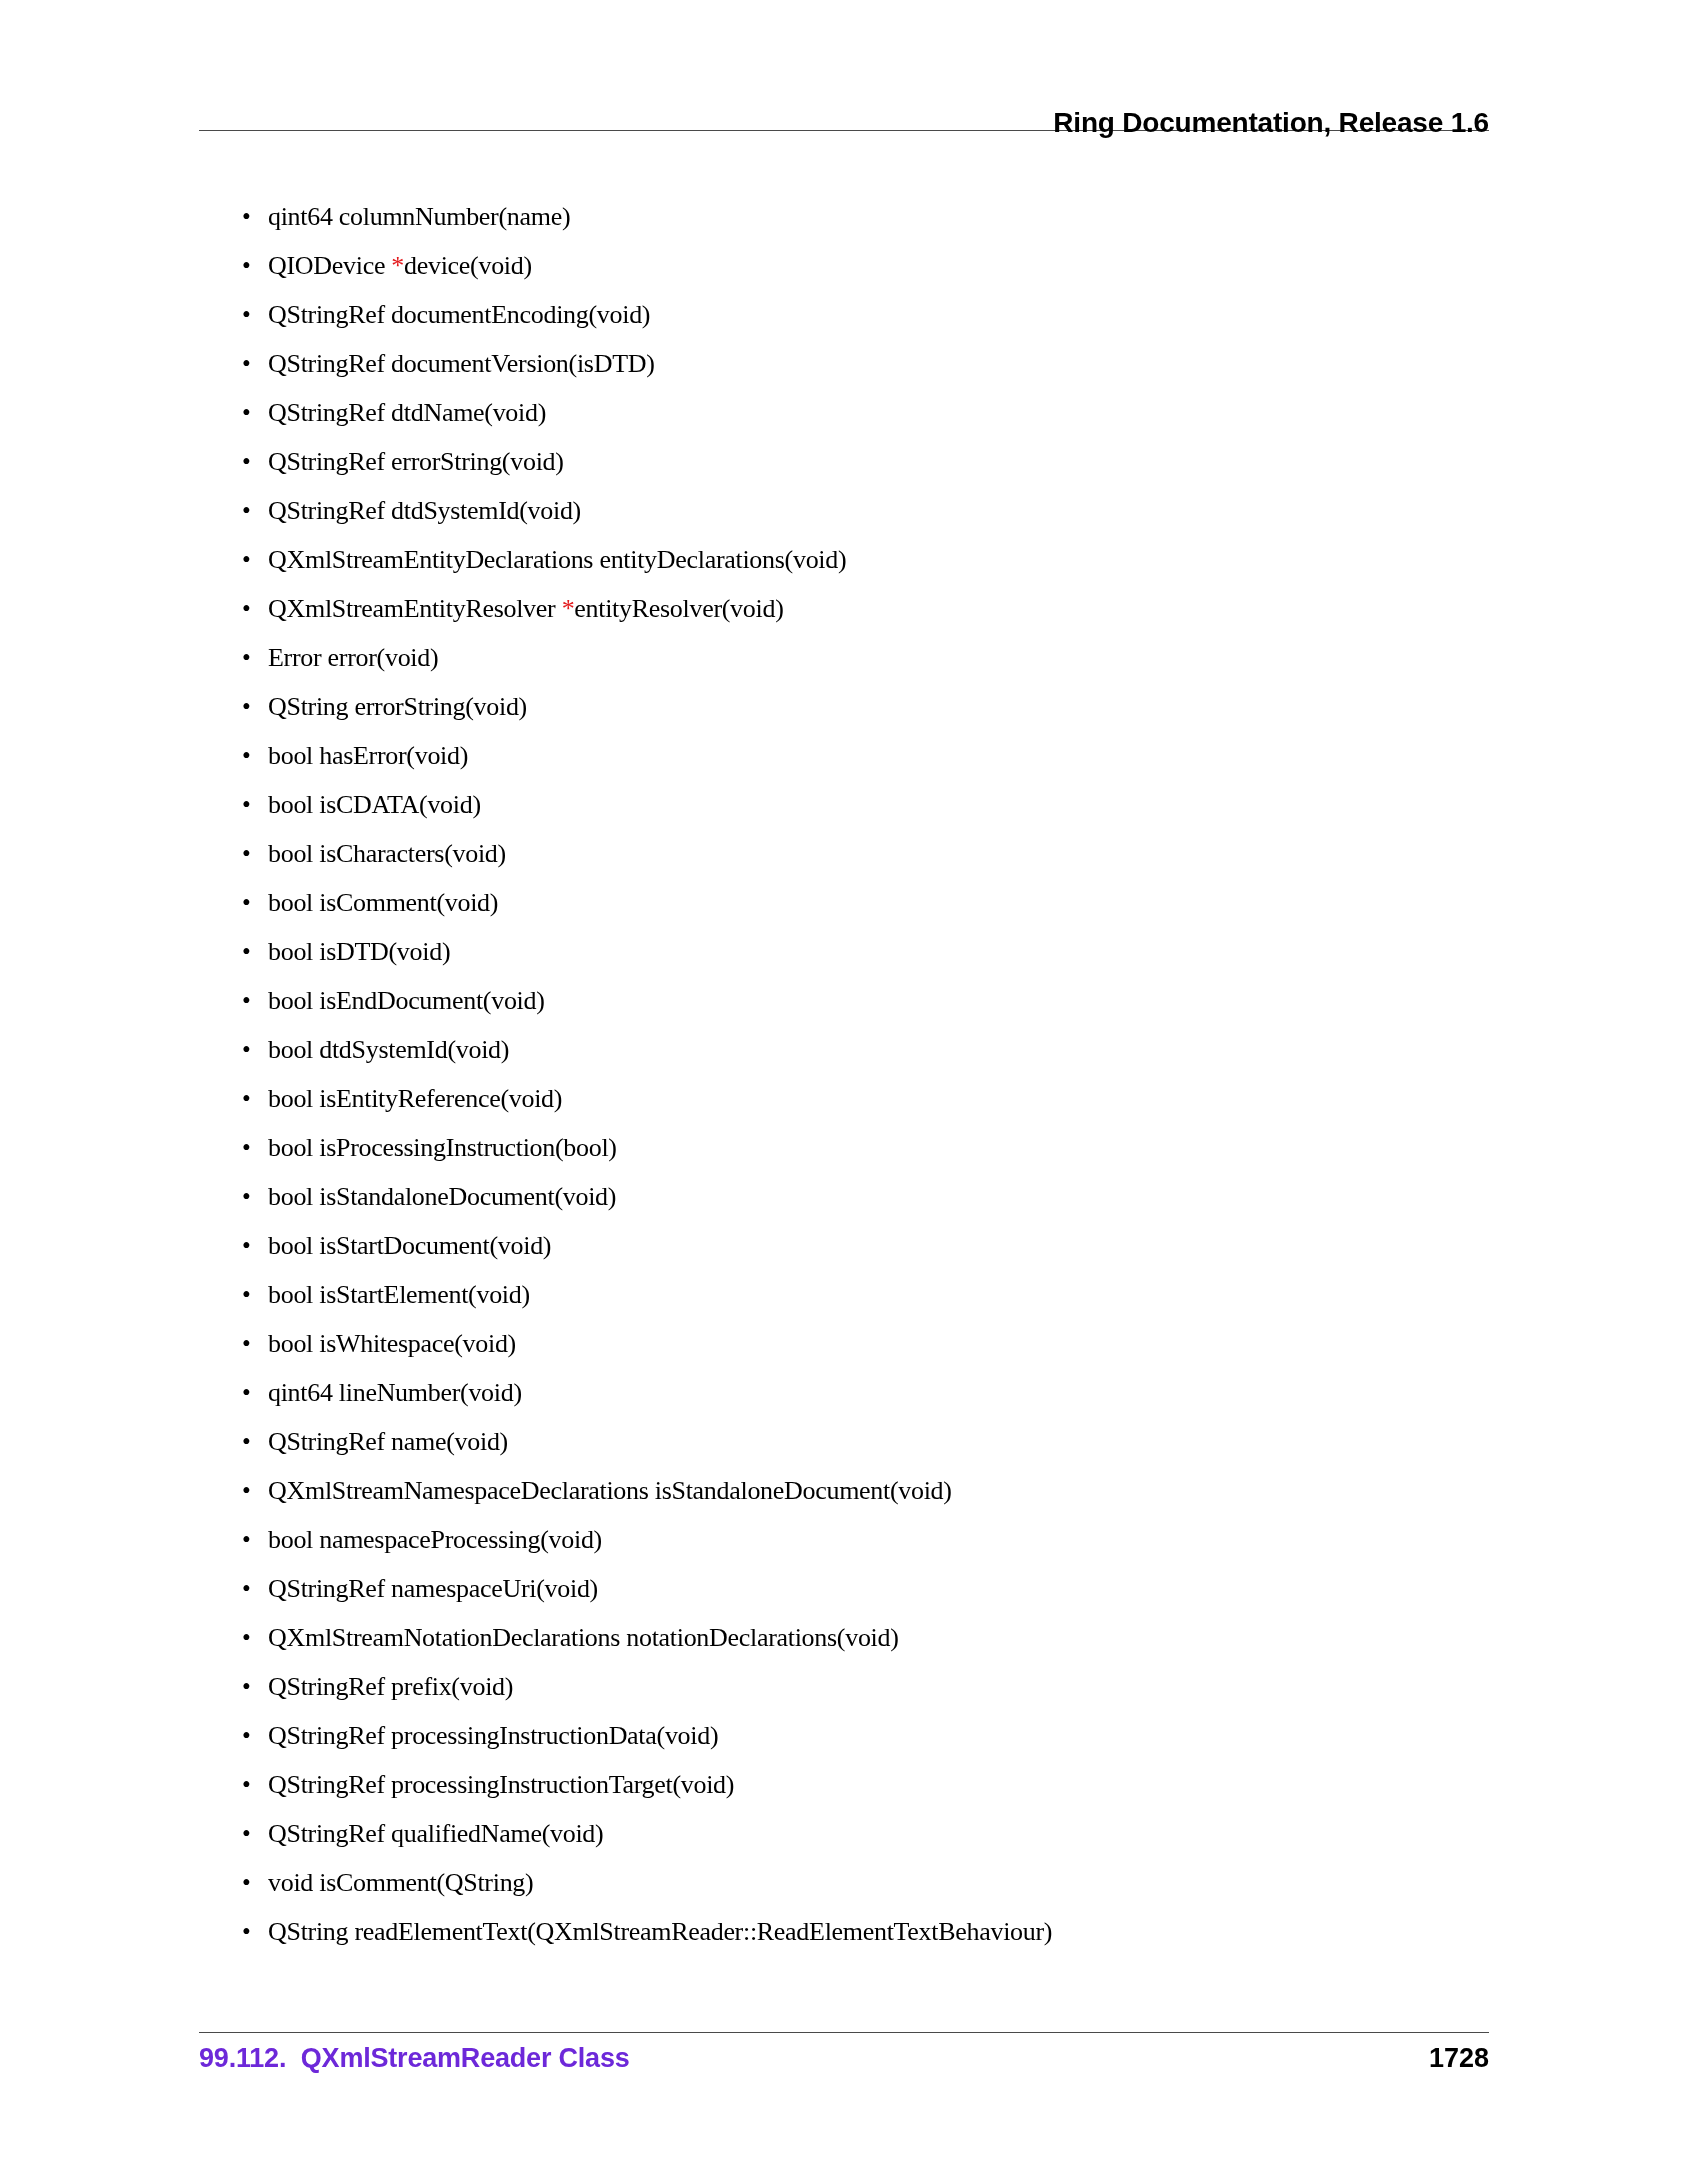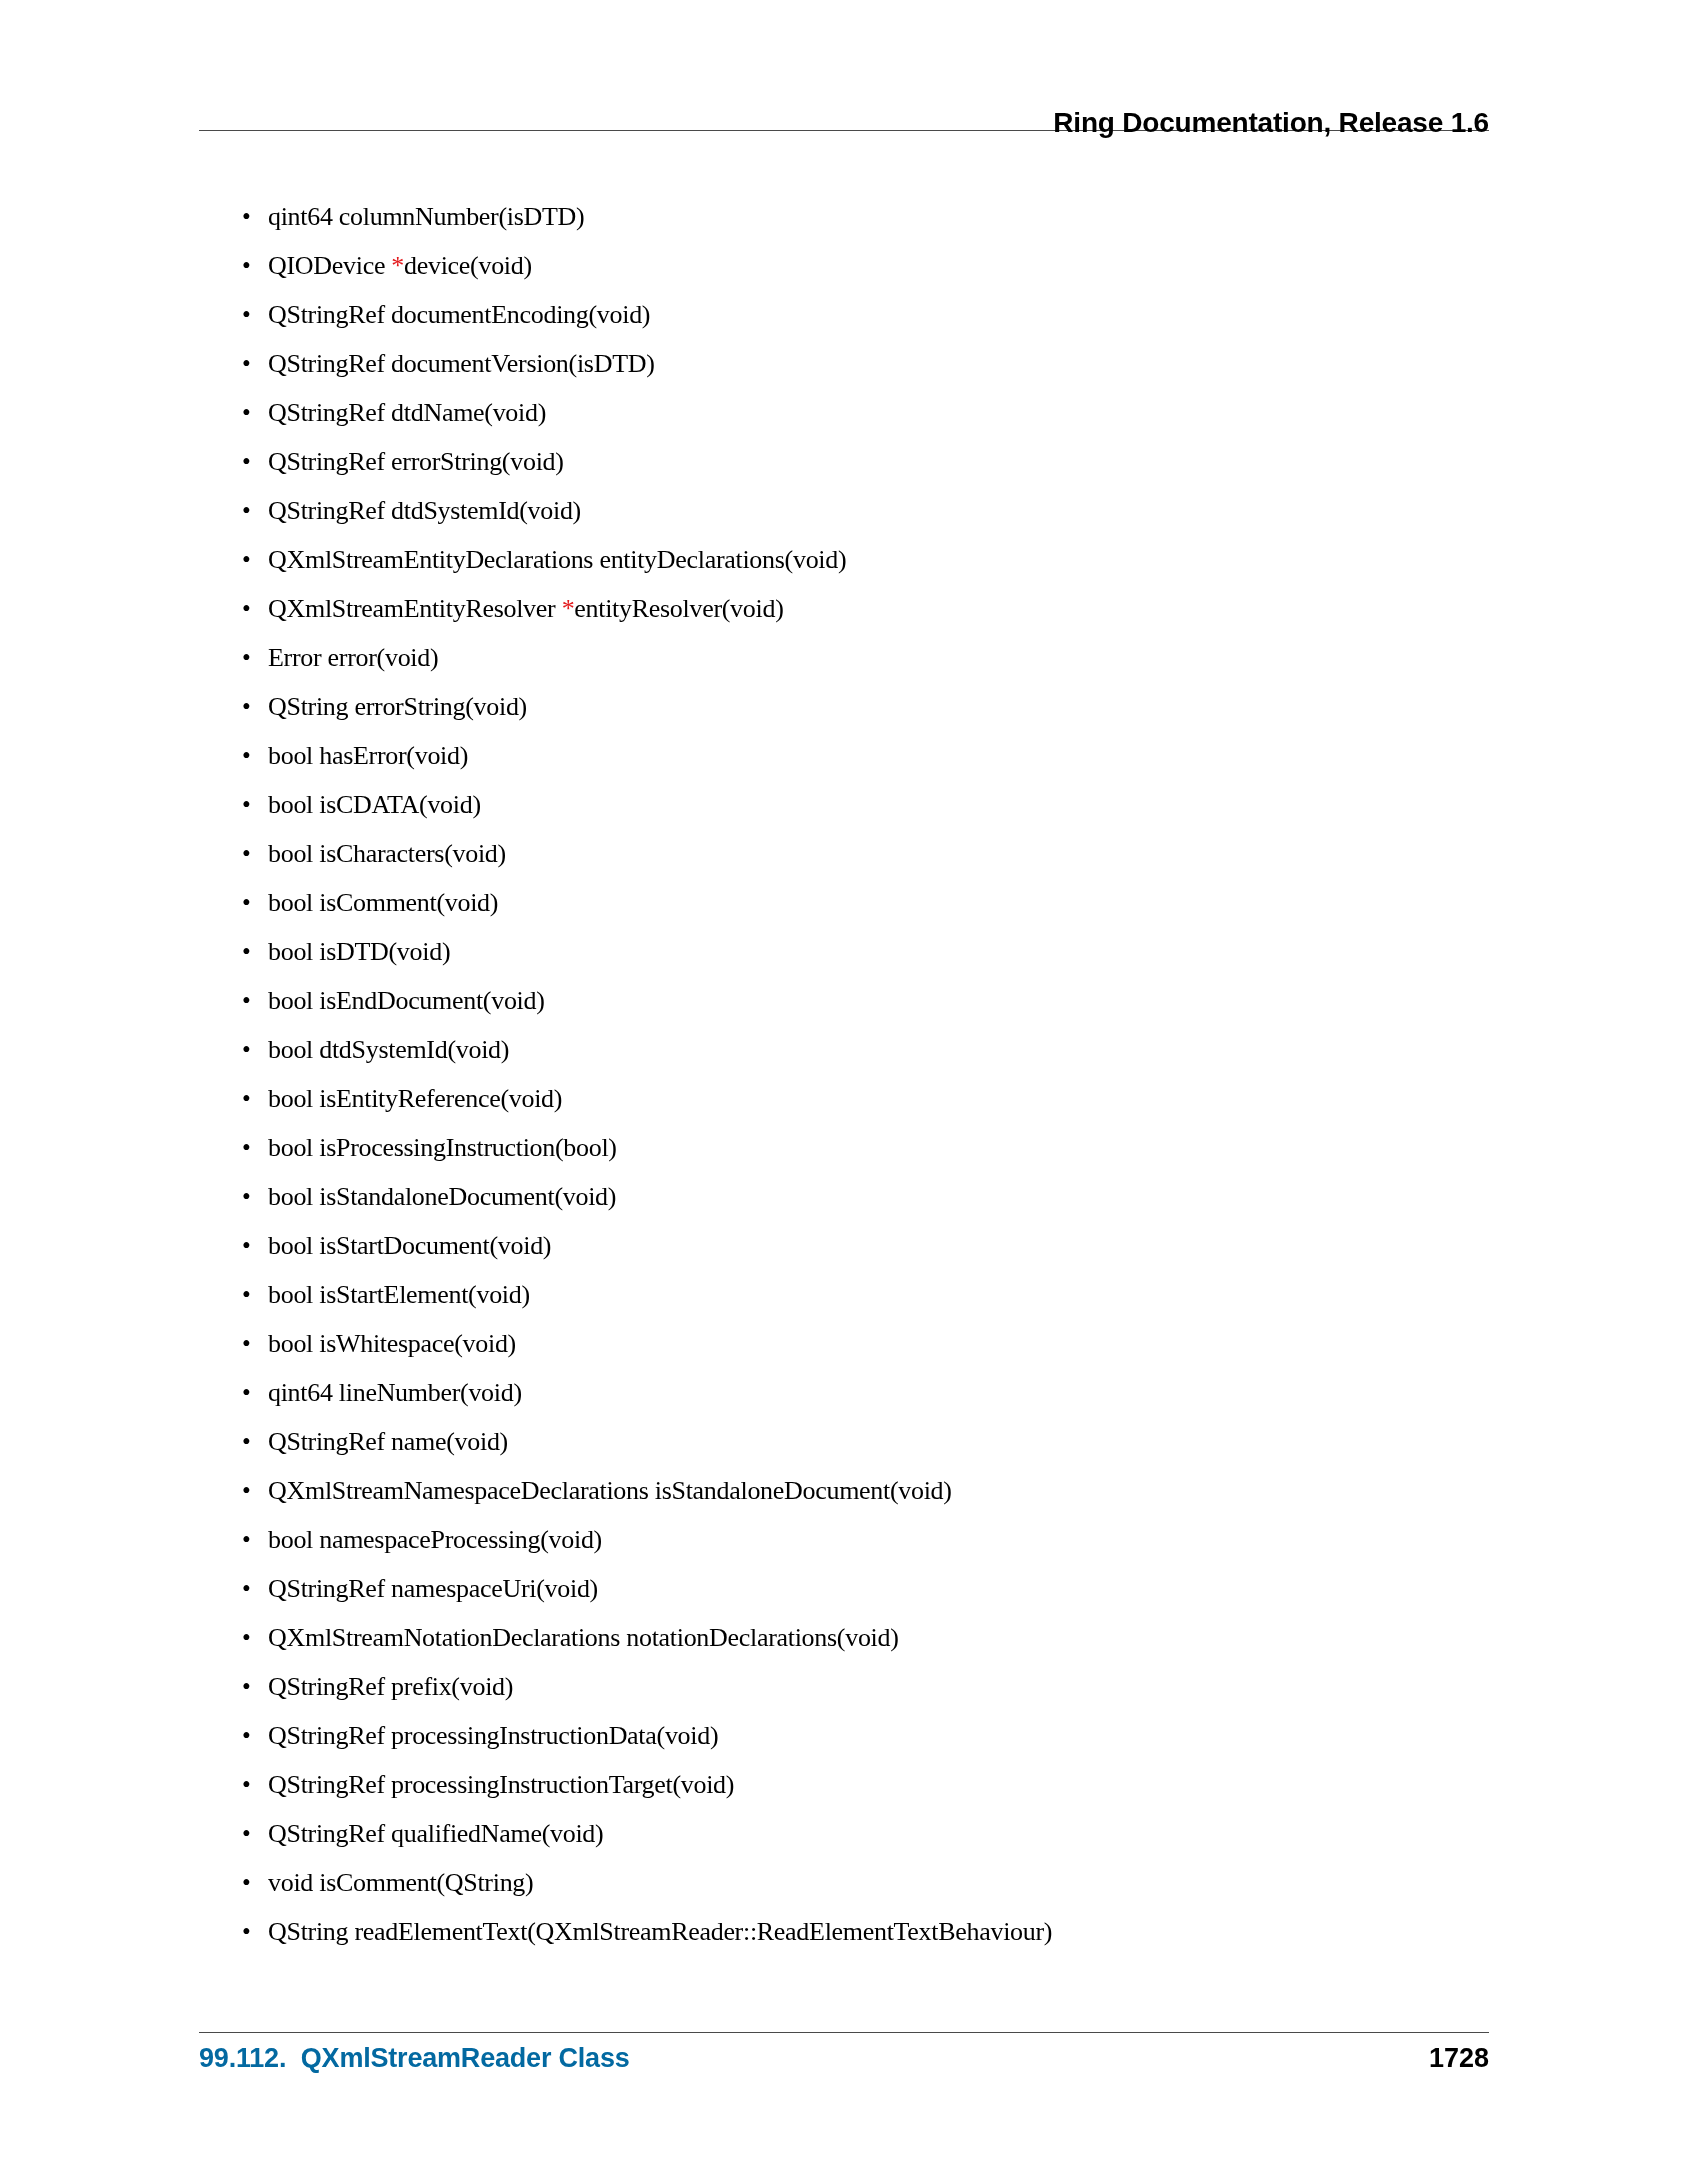--- a/index.html
+++ b/index.html
@@ -69,21 +69,21 @@
       height: 49px;
       border-top: 1.6px solid #4a4a4a;
     }
     .footer-section {
       position: absolute;
       left: 0;
       top: 10px;
       font-family: "Liberation Sans", sans-serif;
       font-weight: bold;
       font-size: 27px;
-      color: #0369a1;
+      color: #6d28d9;
       letter-spacing: -0.2px;
       white-space: pre;
     }
     .footer-page {
       position: absolute;
       right: 0;
       top: 10px;
       font-family: "Liberation Sans", sans-serif;
       font-weight: bold;
       font-size: 27px;
@@ -92,21 +92,21 @@
     }
   </style>
 </head>
 <body>
 
 <div class="page-header">
   <span class="header-title">Ring Documentation, Release 1.6</span>
 </div>
 
 <ul class="method-list" id="method-list">
-    <li class="method-item"><span class="bullet">•</span><span>qint64</span> <span>columnNumber(isDTD)</span></li>
+    <li class="method-item"><span class="bullet">•</span><span>qint64</span> <span>columnNumber(name)</span></li>
     <li class="method-item"><span class="bullet">•</span><span>QIODevice</span> <span class="pointer-star" style="color: rgb(227, 25, 28);">*</span><span>device(void)</span></li>
     <li class="method-item"><span class="bullet">•</span><span>QStringRef</span> <span>documentEncoding(void)</span></li>
     <li class="method-item"><span class="bullet">•</span><span>QStringRef</span> <span>documentVersion(isDTD)</span></li>
     <li class="method-item"><span class="bullet">•</span><span>QStringRef</span> <span>dtdName(void)</span></li>
     <li class="method-item"><span class="bullet">•</span><span>QStringRef</span> <span>errorString(void)</span></li>
     <li class="method-item"><span class="bullet">•</span><span>QStringRef</span> <span>dtdSystemId(void)</span></li>
     <li class="method-item"><span class="bullet">•</span><span>QXmlStreamEntityDeclarations</span> <span>entityDeclarations(void)</span></li>
     <li class="method-item"><span class="bullet">•</span><span>QXmlStreamEntityResolver</span> <span class="pointer-star" style="color: rgb(227, 25, 28);">*</span><span>entityResolver(void)</span></li>
     <li class="method-item"><span class="bullet">•</span><span>Error</span> <span>error(void)</span></li>
     <li class="method-item"><span class="bullet">•</span><span>QString</span> <span>errorString(void)</span></li>

